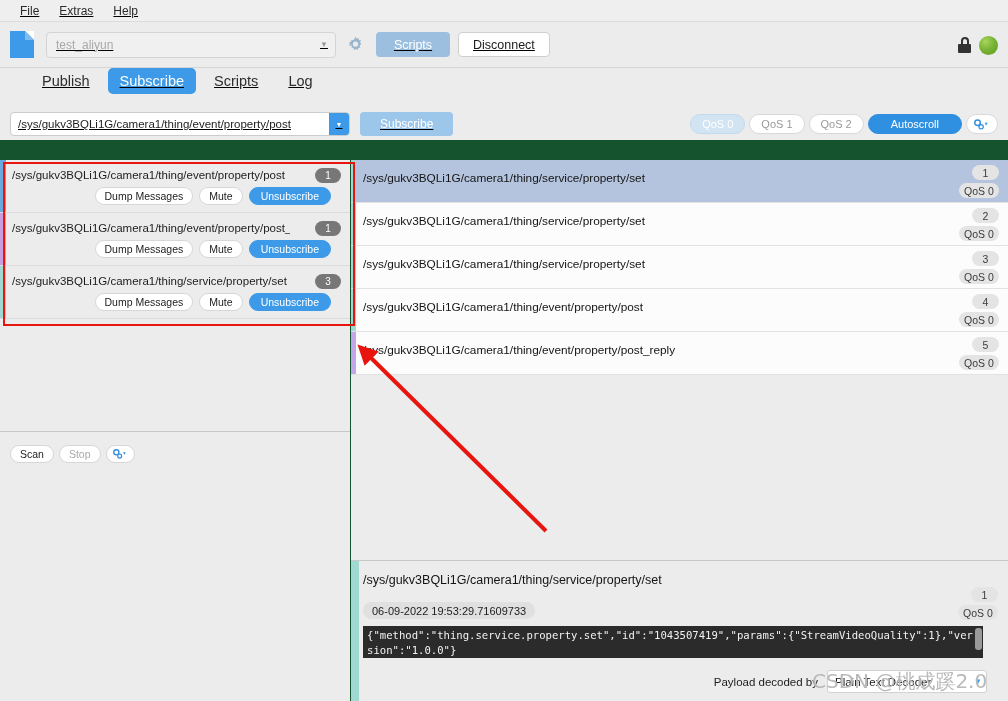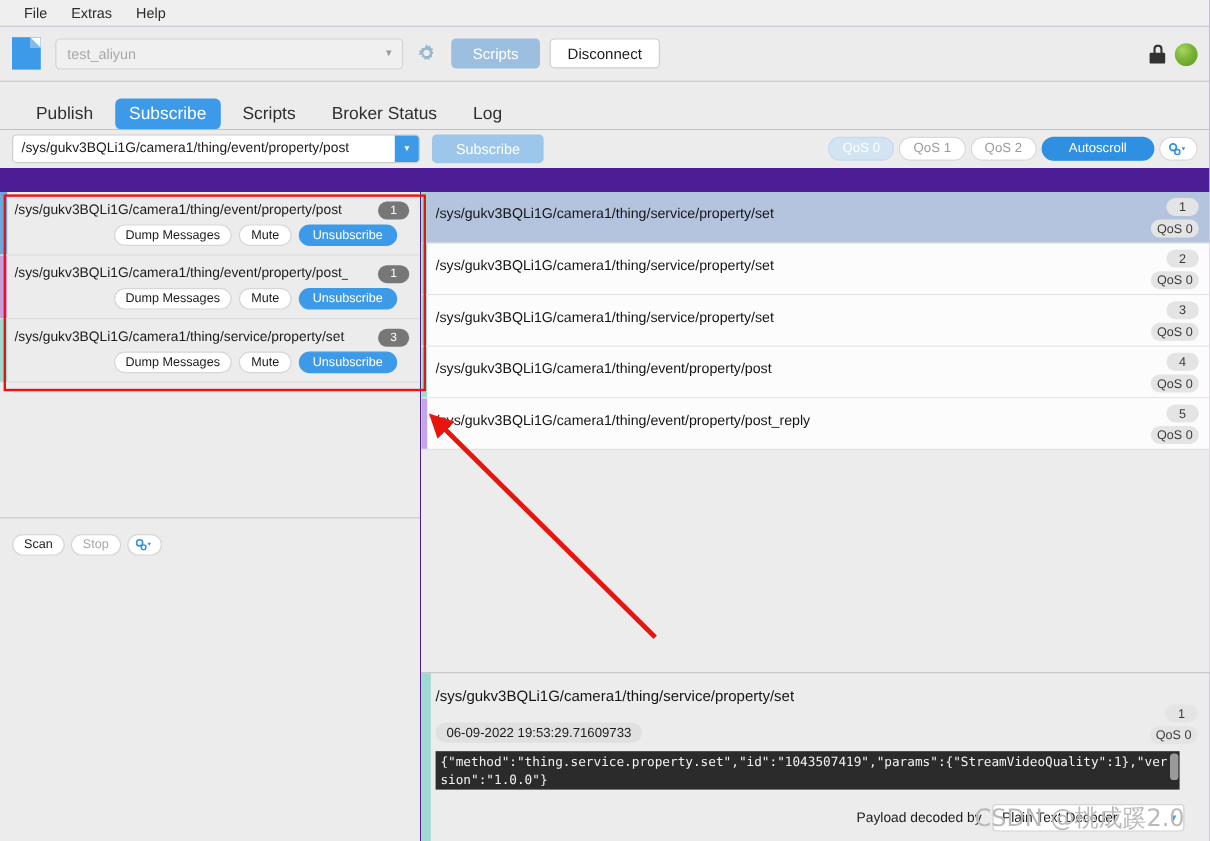--- a/index.html
+++ b/index.html
@@ -2,21 +2,21 @@
 <html><head>
 <meta charset="utf-8">
 <style>
   * { box-sizing: border-box; margin: 0; padding: 0; }
   html, body {
     width: 1008px; height: 701px;
     font-family: "Liberation Sans", sans-serif;
     background: #ececec;
     overflow: hidden;
   }
-  #app { position: relative; width: 1008px; height: 701px; background: #4c1d95; }
+  #app { position: relative; width: 1008px; height: 701px; background: #14532d; text-decoration: underline; }
 
   
   .menubar {
     height: 22px; background: #efefef;
     display: flex; align-items: center; padding-left: 10px;
     border-bottom: 1px solid #dcdcdc;
   }
   .menubar .mitem {
     font-size: 12px; color: #2b2b2b; padding: 2px 10px; cursor: default;
   }
@@ -85,21 +85,21 @@
     background: #333; border-radius: 1px;
   }
   .green-dot {
     width: 19px; height: 19px; border-radius: 50%;
     background: radial-gradient(circle at 35% 30%, #a8d65c 0%, #7ab436 45%, #5f9a1e 100%);
   }
 
   
   .tabs {
     height: 40px; background: #ececec;
-    display: flex; align-items: flex-end; padding-left: 18px; gap: 6px;
+    display: flex; align-items: flex-start; padding-left: 30px; gap: 6px;
   }
   .tab {
     font-size: 14.5px; color: #2e2e2e; padding: 5px 12px; border-radius: 5px;
   }
   .tab.active { background: #3d9ae8; color: #ffffff; }
 
   
   .sub-row {
     height: 32px; display: flex; align-items: center; padding: 0 10px;
     background: #ececec; position: relative;
@@ -306,21 +306,20 @@
           <div class="body"></div>
       </div>
       <div class="green-dot"></div>
     </div>
   </div>
 
   <div class="tabs">
     <div class="tab">Publish</div>
     <div class="tab active">Subscribe</div>
     <div class="tab">Scripts</div>
-    <div class="tab">Broker Status</div>
     <div class="tab">Log</div>
   </div>
 
   <div class="sub-row">
     <div class="topic-combo">
       <div class="val">/sys/gukv3BQLi1G/camera1/thing/event/property/post</div>
       <div class="arrow">▼</div>
     </div>
     <button class="btn-subscribe">Subscribe</button>
 

